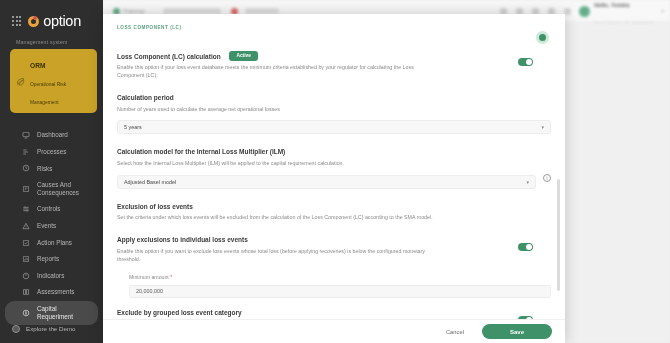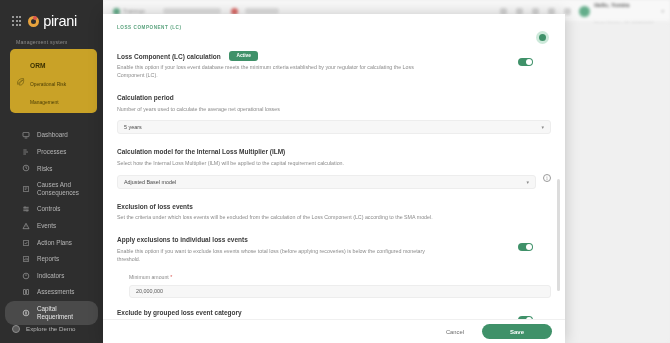--- a/index.html
+++ b/index.html
@@ -225,21 +225,21 @@
           <i></i>
           <i></i>
           <i></i>
           <i></i>
           <i></i>
           <i></i>
           <i></i>
           <i></i>
       </span>
       <span class="brand-mark"></span>
-      <span class="brand-name">pirani</span>
+      <span class="brand-name">option</span>
     </div>
 
     <div class="section-label">Management system</div>
 
     <div class="ms-card">
       <svg class="leaf" viewBox="0 0 24 24">
         <path d="M20 4C10 4 4 9 4 16c0 2 1 4 1 4s2-8 14-12c0 0-8 4-11 13 8 2 14-3 12-17z" fill="none" stroke="#6b5a10" stroke-width="1.8"></path>
       </svg>
       <span>
         <span class="ms-title">ORM</span><br>

